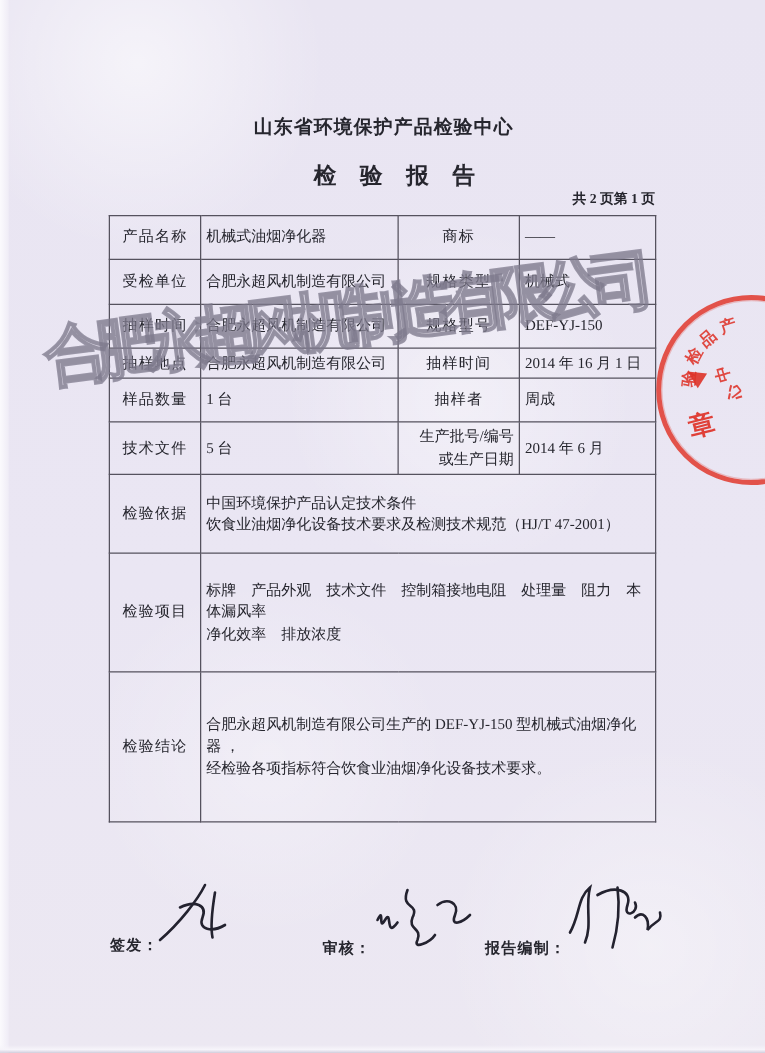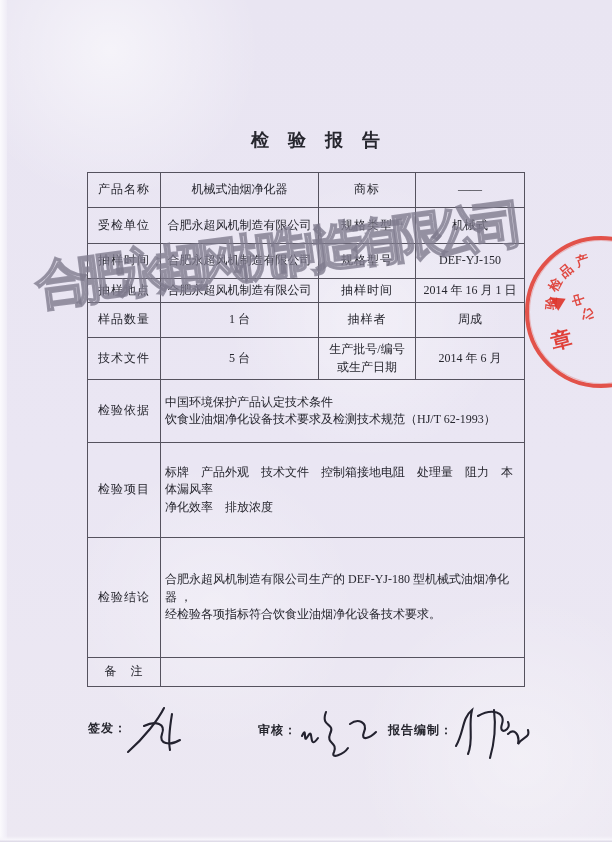--- a/index.html
+++ b/index.html
@@ -18,25 +18,25 @@
   .edge-bottom{position:absolute;left:0;bottom:0;width:612px;height:6px;background:linear-gradient(180deg,rgba(255,255,255,0),#f6f4fa 60%,#d9d5e3);}
   .org-title{position:absolute;left:0;top:92px;width:612px;text-align:center;
     font-size:15px;font-weight:bold;letter-spacing:1px;padding-left:1px;}
   .report-title{position:absolute;left:0;top:128px;width:612px;text-align:center;
     font-size:18px;font-weight:bold;letter-spacing:19px;padding-left:19px;}
   .page-indicator{position:absolute;left:0;top:151px;width:524px;text-align:right;font-size:11px;font-weight:bold;}
   table.report{position:absolute;left:87px;top:172px;width:437px;border-collapse:collapse;table-layout:fixed;}
   table.report td{border:1px solid #55525e;font-size:12px;vertical-align:middle;padding:1px 4px;
     white-space:pre-line;line-height:1.45;overflow:hidden;}
   td.lbl{text-align:center;letter-spacing:1px;font-family:Liberation Serif, serif;}
-  td.val{text-align:center;}
-  td.lbl-left{text-align:center;padding-left:6px;letter-spacing:0;}
+  td.val{}
+  td.lbl-left{text-align:right;padding-left:6px;letter-spacing:0;}
   td.content{text-align:left;padding-left:12px;padding-right:2px;font-size:11px;line-height:1.6;}
   .sig-row{position:absolute;left:0;top:700px;width:612px;height:70px;}
-  .sig-label{position:absolute;font-size:12px;font-weight:bold;letter-spacing:1px;}
+  .sig-label{position:absolute;font-size:12px;font-weight:bold;letter-spacing:1px;margin-top:28px;}
   .sig-svg{position:absolute;}
   .sig-svg path{fill:none;stroke:#23222f;stroke-width:2.1;stroke-linecap:round;}
   .watermark{
     position:absolute;left:36px;top:252px;z-index:5;pointer-events:none;
     font-size:52px;font-weight:bold;letter-spacing:-12px;white-space:nowrap;
     transform:rotate(-7.5deg);transform-origin:0 50%;
     color:rgba(125,122,140,.18);
     -webkit-text-stroke:1.6px rgba(125,122,140,.75);
   }
   .stamp{position:absolute;left:0;top:0;width:612px;height:842px;z-index:4;pointer-events:none;}
@@ -48,21 +48,23 @@
     border-left:7px solid transparent;border-right:7px solid transparent;
     border-bottom:14px solid rgba(222,50,40,.9);transform:rotate(-58deg);}
 </style>
 </head>
 <body>
 
 <div class="page">
   <div class="edge-left"></div>
   <div class="edge-bottom"></div>
 
+  <div class="org-title">山东省环境保护产品检验中心</div>
   <div class="report-title">检验报告</div>
+  <div class="page-indicator">共 2 页第 1 页</div>
 
   <table class="report">
     <colgroup>
         <col style="width:73px">
         <col style="width:158px">
         <col style="width:97px">
         <col style="width:109px">
       </colgroup>
     <tbody>
         <tr style="height:35px">
@@ -98,35 +100,31 @@
     <tr style="height:42px">
       <td class="lbl">技术文件</td>
       <td class="val">5 台</td>
       <td class="lbl lbl-left">生产批号/编号
 或生产日期</td>
       <td class="val">2014 年 6 月</td>
     </tr>
     <tr style="height:63px">
       <td class="lbl">检验依据</td>
       <td class="content" colspan="3">中国环境保护产品认定技术条件
-饮食业油烟净化设备技术要求及检测技术规范（HJ/T 62-1993）</td>
+饮食业油烟净化设备技术要求及检测技术规范（HJ/T 47-2001）</td>
     </tr>
     <tr style="height:95px">
       <td class="lbl">检验项目</td>
       <td class="content" colspan="3">标牌　产品外观　技术文件　控制箱接地电阻　处理量　阻力　本体漏风率
 净化效率　排放浓度</td>
     </tr>
     <tr style="height:120px">
       <td class="lbl">检验结论</td>
-      <td class="content" colspan="3">合肥永超风机制造有限公司生产的 DEF-YJ-180 型机械式油烟净化器 ，
+      <td class="content" colspan="3">合肥永超风机制造有限公司生产的 DEF-YJ-150 型机械式油烟净化器 ，
 经检验各项指标符合饮食业油烟净化设备技术要求。</td>
-    </tr>
-    <tr style="height:29px">
-      <td class="lbl">备　注</td>
-      <td class="content" colspan="3"></td>
     </tr>
   </tbody>
     </table>
 
   <div class="sig-row">
     <span class="sig-label" style="left:88px;top:20px;">签发：</span>
     <svg class="sig-svg" style="left:120px;top:0px;" width="80" height="62" viewBox="0 0 80 62">
       <path d="M44 8 C38 20 24 38 8 52"></path>
       <path d="M24 26 C36 20 46 24 42 34 C38 44 50 46 60 40"></path>
       <path d="M52 14 C50 26 48 40 50 50"></path>

